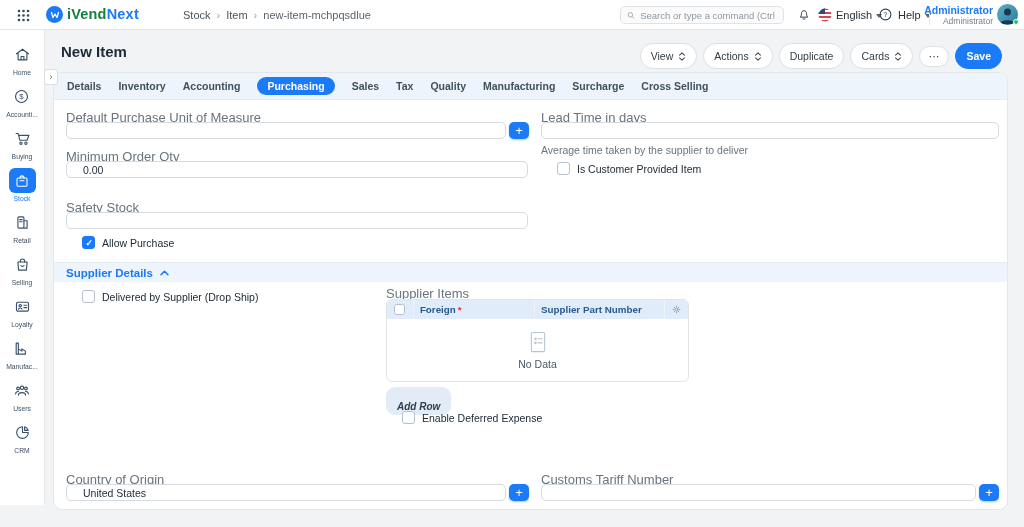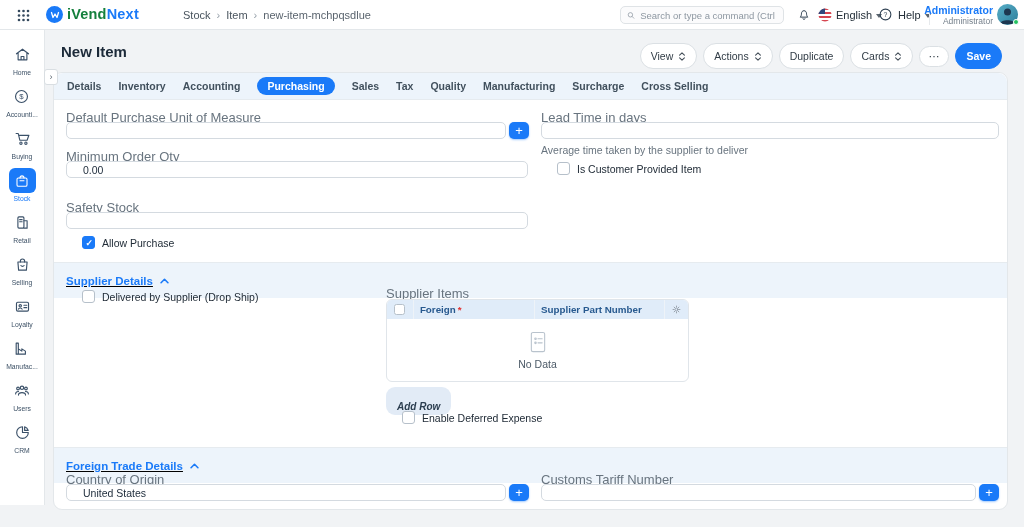--- a/index.html
+++ b/index.html
@@ -67,21 +67,21 @@
   .help-text{position:absolute;font-size:10.5px;color:var(--muted);}
   .inp{position:absolute;height:17px;background:#fff;border:1px solid var(--inputborder);border-radius:5px;font-size:10.5px;color:var(--ink);padding:0 16px;outline:none;}
   .plus-btn{position:absolute;width:20px;height:17px;background:var(--primary);border:none;border-radius:5px;color:#fff;font-size:13px;line-height:15px;text-align:center;cursor:pointer;box-shadow:0 1px 2px rgba(26,122,248,.4);}
 
   .cb{position:absolute;display:flex;align-items:center;gap:7px;cursor:pointer;padding-left:16px;}
   .cb .box{width:13px;height:13px;border:1px solid #b6c0ca;border-radius:3px;background:#fff;position:relative;flex:0 0 auto;}
   .cb .box.checked{background:var(--primary);border-color:var(--primary);}
   .cb .box.checked::after{content:"✓";position:absolute;left:2.5px;top:0.5px;font-size:9px;color:#fff;font-weight:bold;}
   .cb .cb-label{font-size:10.5px;color:#222d38;}
 
-  .band{position:absolute;left:0;right:0;height:36px;background:var(--band);border-top:1px solid #e6ebef;display:flex;align-items:center;gap:7px;padding-left:12px;text-decoration:underline;}
+  .band{position:absolute;left:0;right:0;height:20px;background:var(--band);border-top:1px solid #e6ebef;display:flex;align-items:center;gap:7px;padding-left:12px;}
   .band-title{font-size:11.5px;font-weight:bold;color:var(--primary);}
   .band svg{stroke:var(--primary);fill:none;stroke-width:1.8;stroke-linecap:round;stroke-linejoin:round;}
 
   
   .grid-table{position:absolute;left:332px;top:226px;width:303px;border:1px solid #e0e5ea;border-radius:6px;overflow:hidden;background:#fff;}
   .gt-head{display:flex;height:19px;background:#e0ecf9;align-items:center;font-size:9.8px;font-weight:bold;color:#27598f;}
   .gt-cell{padding:0 6px;height:100%;display:flex;align-items:center;border-right:1px solid #eef3f8;}
   .gt-cb{width:27px;justify-content:center;}
   .gt-supplier{width:122px;}
   .gt-part{width:131px;}
@@ -396,26 +396,20 @@
     </div>
   </div>
 
   <button class="addrow-btn">Add Row</button>
 
   <div class="cb" style="left:332px;top:338px">
     <span class="box"></span>
     <span class="cb-label">Enable Deferred Expense</span>
   </div>
 
-  <div class="band" style="top:374px">
-    <span class="band-title">Foreign Trade Details</span>
-    <svg width="9" height="6" viewBox="0 0 10 7">
-        <path d="M1 5.5 5 1.5l4 4"></path>
-      </svg>
-  </div>
 
   <div class="lbl" style="left:12px;top:399px">Country of Origin</div>
   <input class="inp" style="left: 12px; top: 411px; width: 440px;" value="United States">
   <button class="plus-btn" style="left:455px;top:411px">+</button>
 
   <div class="lbl" style="left:487px;top:399px">Customs Tariff Number</div>
   <input class="inp" style="left: 487px; top: 411px; width: 435px;" value="">
   <button class="plus-btn" style="left:925px;top:411px">+</button>
 
 </div>

